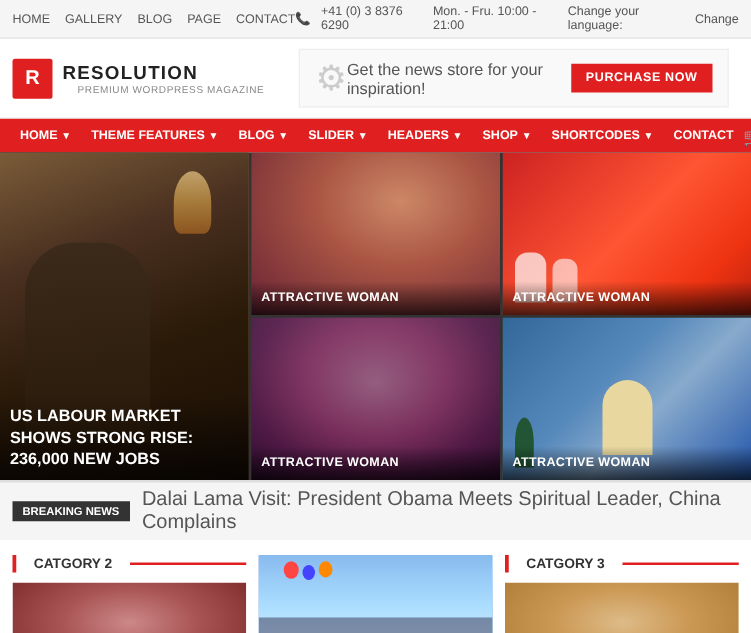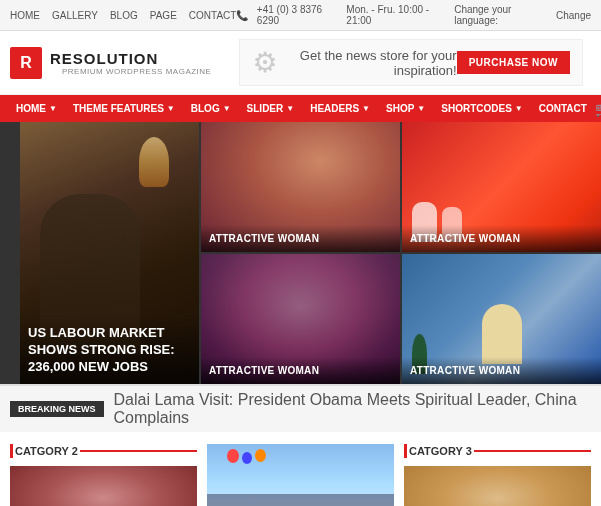--- a/index.html
+++ b/index.html
@@ -45,21 +45,21 @@
       flex: 1;
       background: #f9f9f9;
       border: 1px solid #eee;
       display: flex;
       align-items: center;
       justify-content: space-between;
       padding: 6px 12px;
       margin: 0 8px;
     }
     .banner-gear { font-size: 28px; color: #ccc; }
-    .banner-text { font-size: 13px; color: #555; flex: 1; text-align: right; }
+    .banner-text { font-size: 13px; color: #555; flex: 1; text-align: left; }
     .banner-btn {
       background: #e02020;
       color: #fff;
       padding: 6px 12px;
       font-size: 10px;
       font-weight: bold;
       border: none;
       cursor: pointer;
       text-transform: uppercase;
       letter-spacing: 0.5px;
@@ -101,21 +101,21 @@
       grid-column: 1;
       grid-row: 1 / 3;
       position: relative;
       overflow: hidden;
     }
     .hero-cell {
       position: relative;
       overflow: hidden;
     }
     
-    .img-man { background: linear-gradient(135deg, #3a2a1a 0%, #6b4c2a 40%, #8b6a40 60%, #4a3522 100%); margin-left: 20px; }
+    .img-man { background: linear-gradient(135deg, #3a2a1a 0%, #6b4c2a 40%, #8b6a40 60%, #4a3522 100%); }
     .img-basketball { background: linear-gradient(135deg, #cc3333 0%, #ff6633 50%, #cc4422 100%); }
 
     .overlay-dark {
       position: absolute; bottom: 0; left: 0; right: 0;
       background: linear-gradient(transparent, rgba(0,0,0,0.7));
       padding: 8px;
     }
     .overlay-title {
       color: #fff;
       font-size: 10px;
@@ -157,21 +157,21 @@
       grid-template-columns: 1fr 1fr 1fr;
       gap: 10px;
       padding: 12px 10px;
       background: #fff;
     }
     .category { }
     .cat-header {
       display: flex;
       align-items: center;
       margin-bottom: 8px;
-      gap: 2px;
+      gap: 14px;
     }
     .cat-bar-left { width: 3px; height: 14px; background: #e02020; }
     .cat-bar-right { flex: 1; height: 2px; background: #e02020; }
     .cat-title {
       font-size: 11px;
       font-weight: bold;
       text-transform: uppercase;
       color: #333;
       white-space: nowrap;
     }

